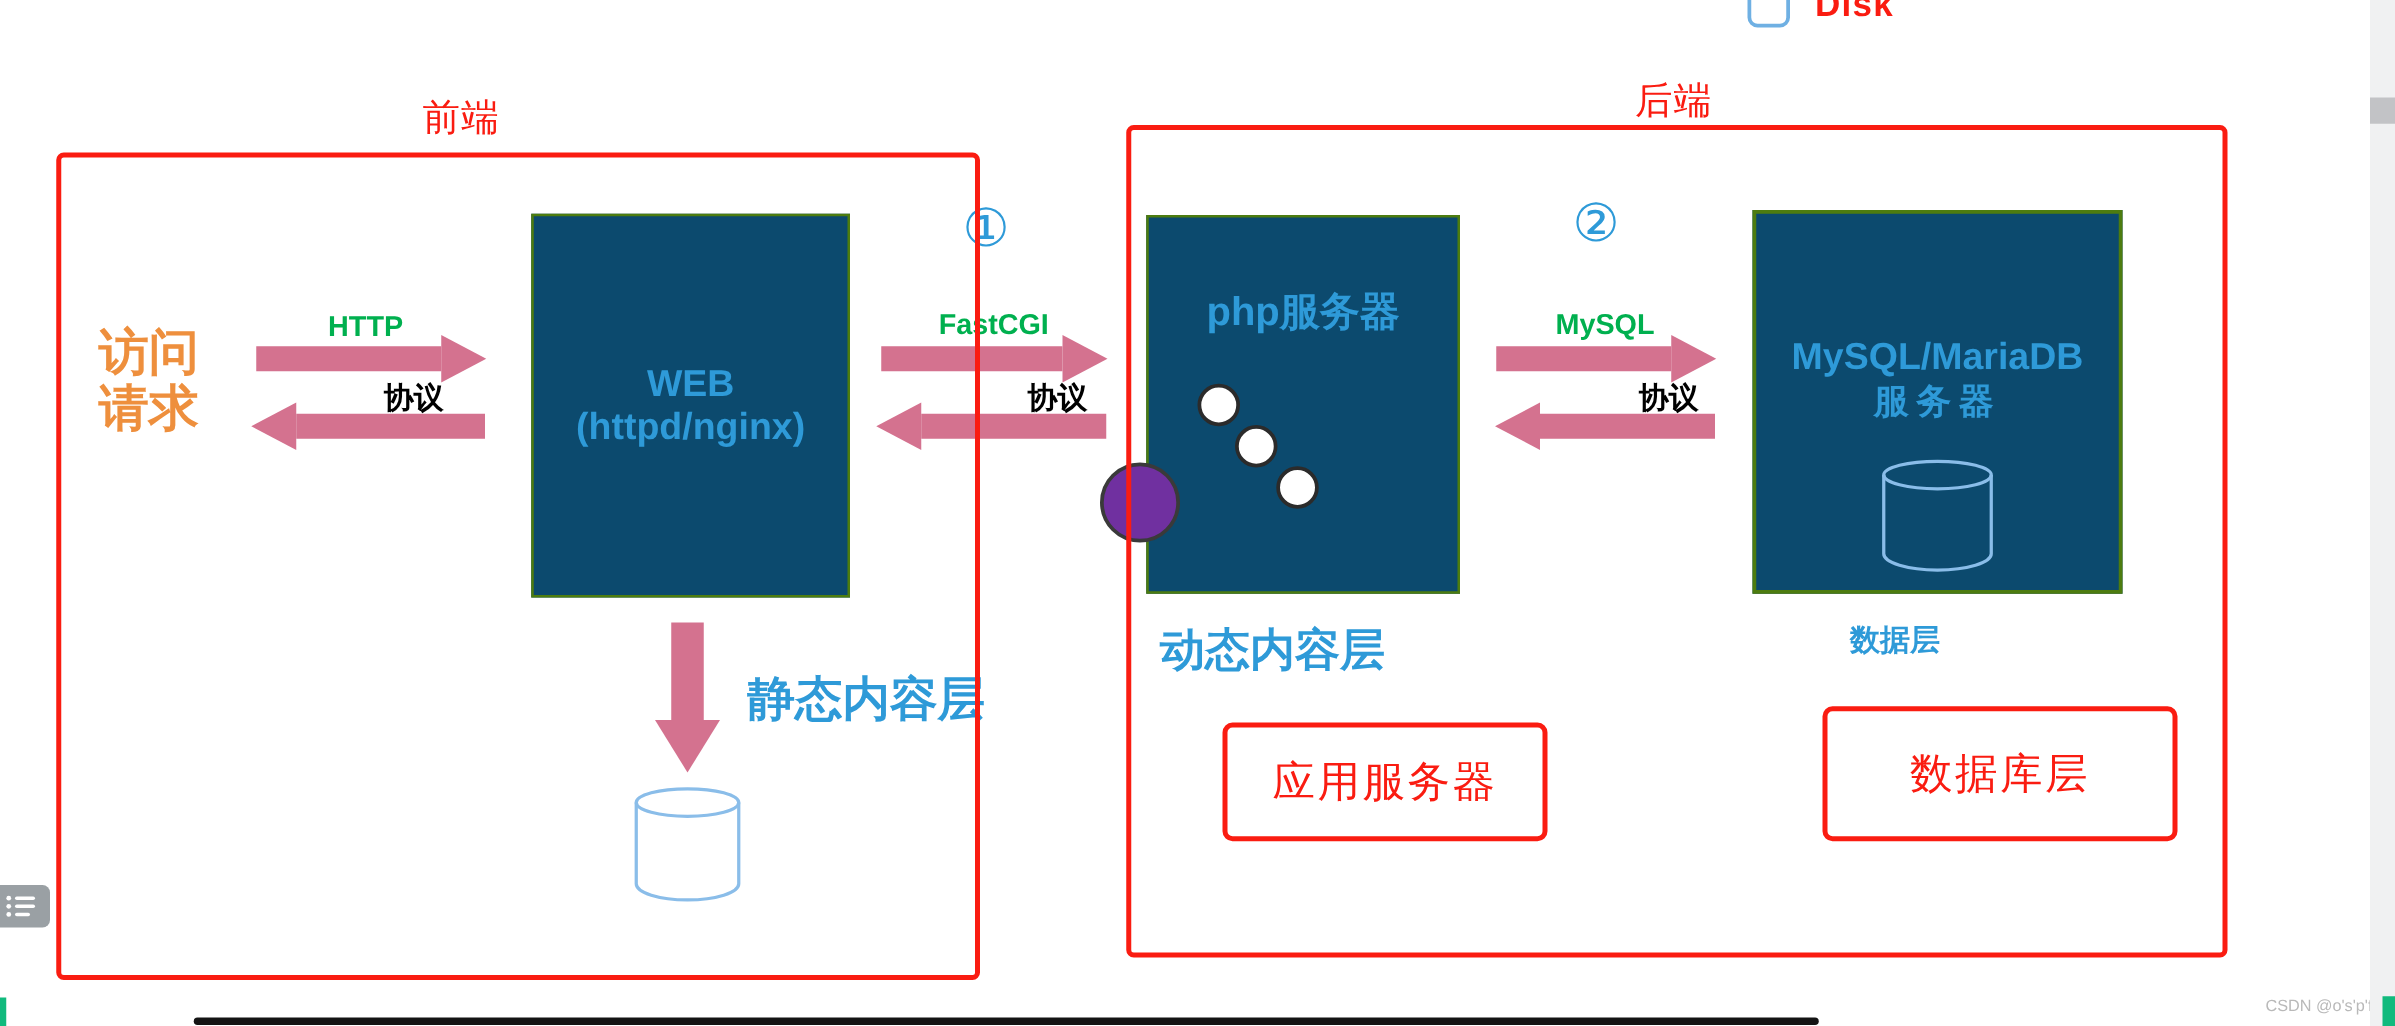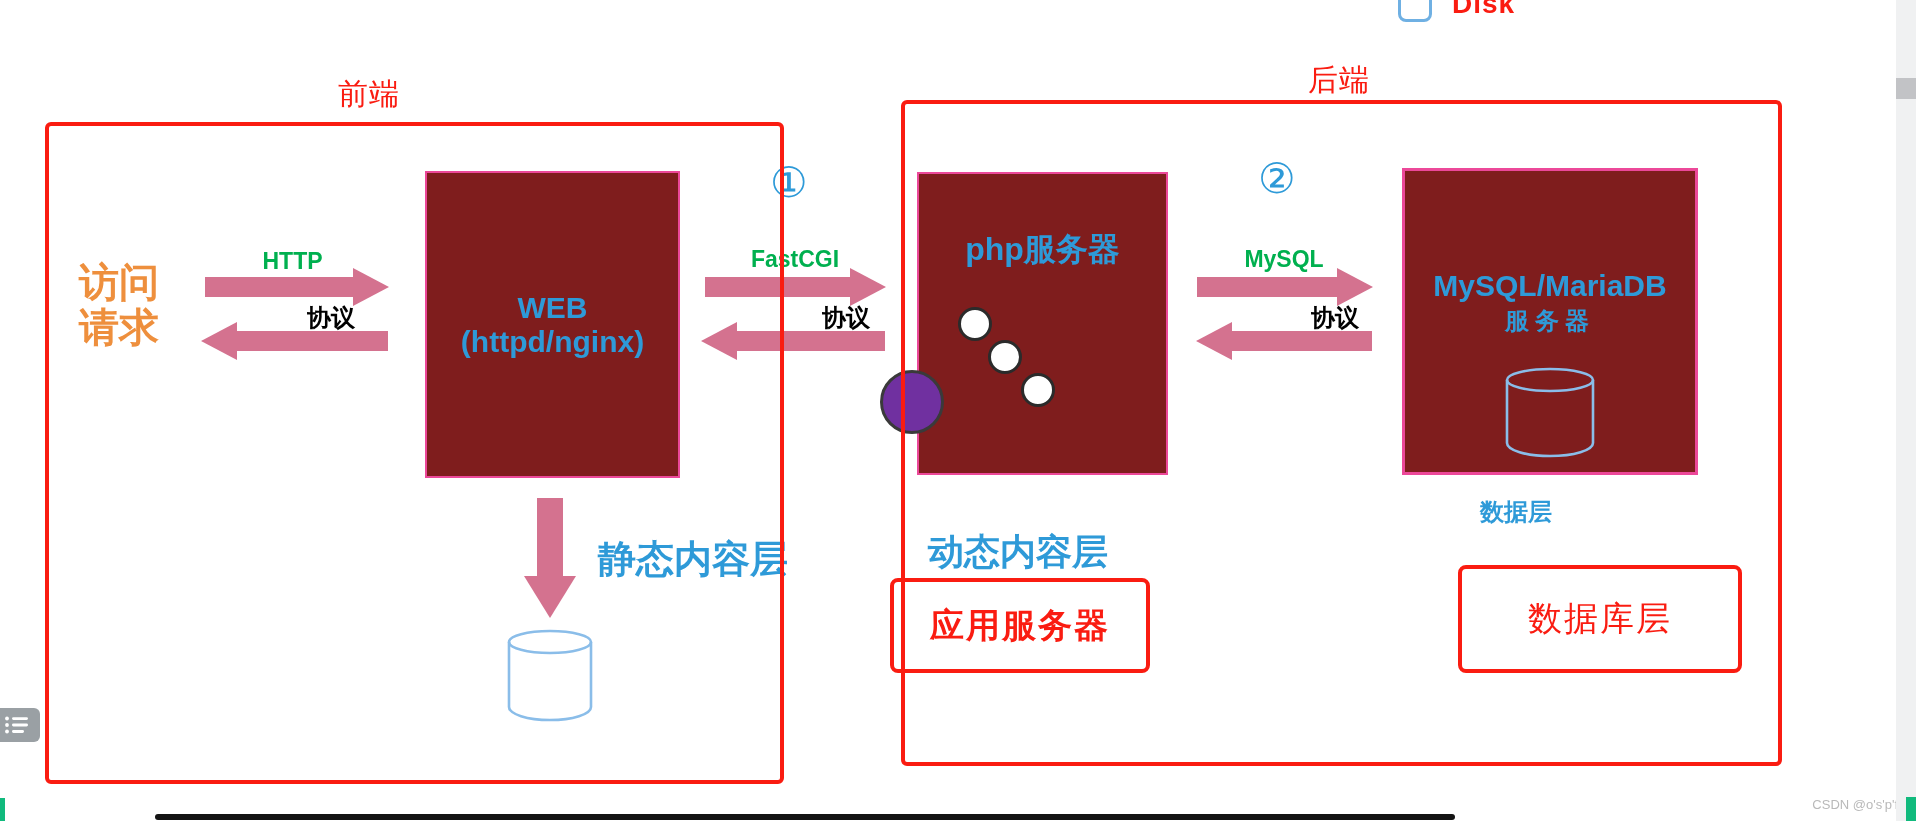--- a/index.html
+++ b/index.html
@@ -9,21 +9,21 @@
     position:relative; width:1916px; height:821px; background:#ffffff;
     overflow:hidden;
   }
   .abs { position:absolute; }
 
   
   .region-box { border:4px solid #fa1c11; border-radius:6px; z-index:20; pointer-events:none; background:transparent; }
   .red-label { color:#fa1c11; font-size:30px; letter-spacing:1px; }
 
   
-  .server-box { border:2px solid #ec4899; background:#7f1d1d; z-index:2; }
+  .server-box { border:2px solid #4d7c0f; background:#0c4a6e; z-index:2; }
 
   
   .blue-bold { color:#2e9ad8; font-weight:bold; text-align:center; }
 
   
   .proto-name { color:#00b04f; font-weight:bold; font-size:23px; text-align:center; z-index:6; }
   .proto-type { color:#000000; font-weight:bold; font-size:24px; text-align:right; z-index:6; }
 
   
   .arrow-body { position:absolute; background:#d4728f; height:20px; z-index:5; }
@@ -113,36 +113,36 @@
   <div class="abs proto-type" style="left:720px; top:302px; width:150px;">协议</div>
   <div class="arrow-body left" style="left:737px; top:331px; width:148px;"></div>
 
   <div class="abs server-box" style="left:917px; top:172px; width:251px; height:303px;"></div>
   <div class="abs blue-bold" style="left:917px; top:228px; width:251px; font-size:32px; z-index:3;">php服务器</div>
   <div class="worker-circle" style="left:958px; top:307px;"></div>
   <div class="worker-circle" style="left:988px; top:340px;"></div>
   <div class="worker-circle" style="left:1021px; top:373px;"></div>
   <div class="purple-dot" style="left:880px; top:370px;"></div>
 
-  <div class="abs blue-bold" style="left:928px; top:496px; font-size:36px;margin-top:32px;">动态内容层</div>
+  <div class="abs blue-bold" style="left:928px; top:496px; font-size:36px;">动态内容层</div>
 
-  <div class="abs red-small-box" style="left:890px; top:578px; width:260px; height:95px;font-weight:bold;">
+  <div class="abs red-small-box" style="left:978px; top:578px; width:260px; height:95px;">
     <span>应用服务器</span>
   </div>
 
   <div class="abs step-badge" style="left:1258px; top:158px;">②</div>
   <div class="abs proto-name" style="left:1209px; top:246px; width:150px;">MySQL</div>
   <div class="arrow-body right" style="left:1197px; top:277px; width:140px;"></div>
   <div class="abs proto-type" style="left:1209px; top:302px; width:150px;">协议</div>
   <div class="arrow-body left" style="left:1232px; top:331px; width:140px;"></div>
 
   <div class="abs server-box" style="left:1402px; top:168px; width:296px; height:307px; border-width:3px;"></div>
   <div class="abs" style="left:1402px; top:268px; width:296px; text-align:center; z-index:3;">
     <div class="blue-bold" style="font-size:30px; line-height:36px;">MySQL/MariaDB</div>
-    <div class="blue-bold" style="font-size:24px; line-height:34px; letter-spacing:6px;">服务器</div>
+    <div class="blue-bold" style="font-size:28px; line-height:34px; letter-spacing:6px;">服务器</div>
   </div>
   <svg class="abs" style="left:1504px; top:366px; z-index:3;" width="92" height="94" viewBox="0 0 92 94">
     <path class="cyl" d="M3 14 V77 a43 13 0 0 0 86 0 V14"></path>
     <ellipse class="cyl" cx="46" cy="14" rx="43" ry="11"></ellipse>
   </svg>
 
   <div class="abs blue-bold" style="left:1480px; top:496px; font-size:24px;">数据层</div>
 
   <div class="abs red-small-box" style="left:1458px; top:565px; width:284px; height:108px;">
     <span>数据库层</span>

